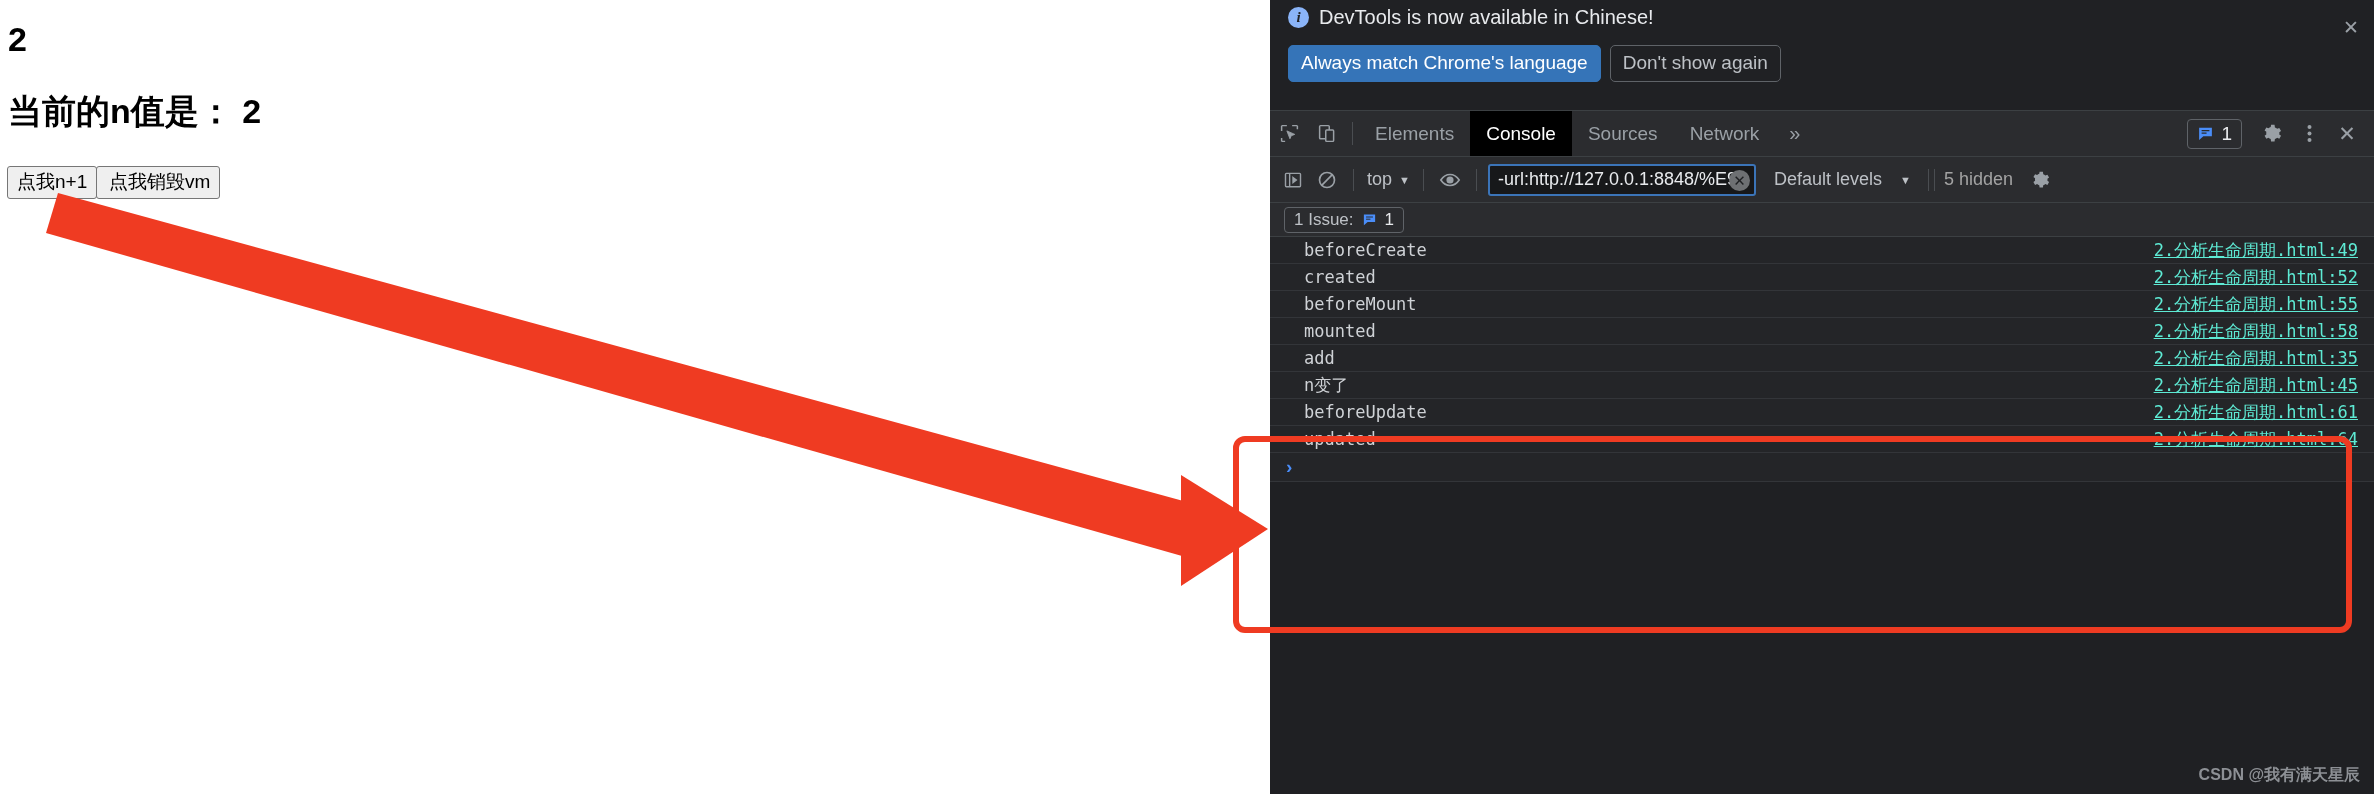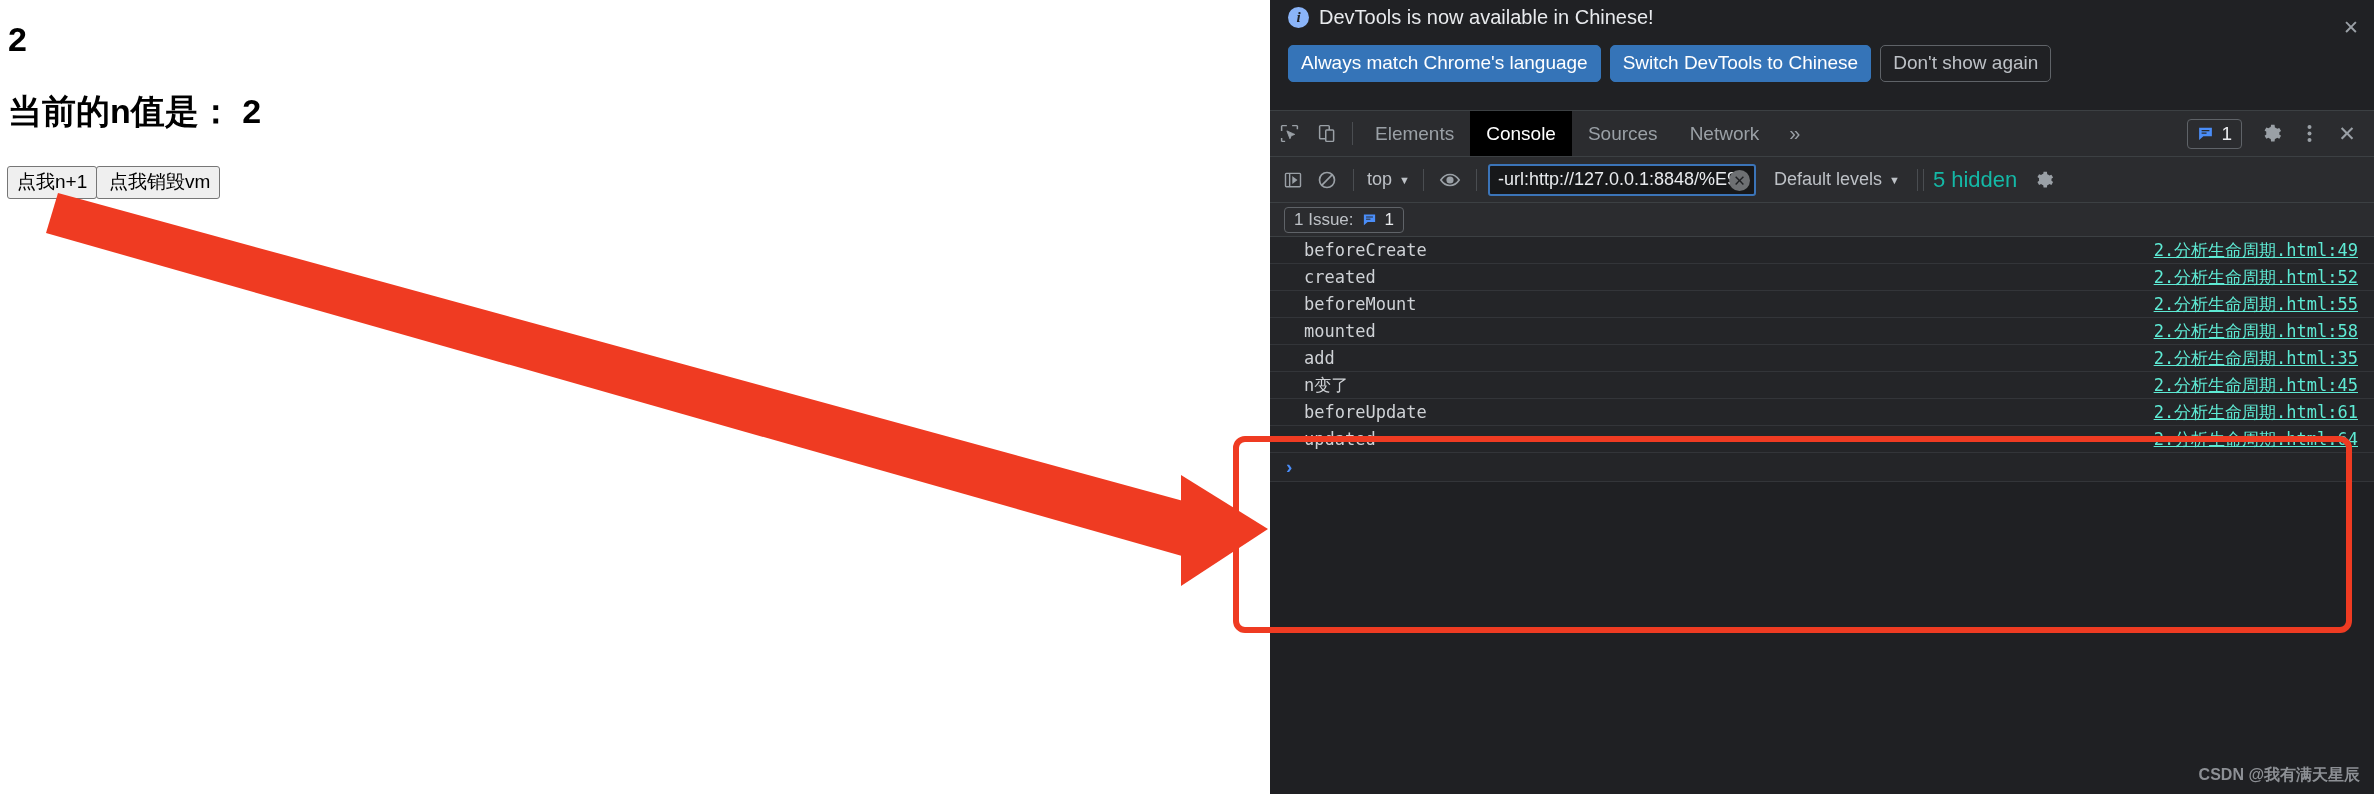--- a/index.html
+++ b/index.html
@@ -138,24 +138,24 @@
   #filter-input{
     flex:1;background:transparent;border:0;outline:none;color:#e8eaed;
     font-size:18px;font-family:"Liberation Sans","DejaVu Sans",sans-serif;
     white-space:nowrap;overflow:hidden;text-overflow:clip;
   }
   #filter-clear{
     position:absolute;right:4px;top:4px;width:21px;height:21px;border-radius:50%;
     background:#6e7073;color:#1f2023;font-size:15px;line-height:21px;text-align:center;cursor:pointer;
   }
   #levels-select{
-    display:flex;align-items:center;gap:7px;font-size:18px;color:#bdc1c6;
+    display:flex;align-items:center;gap:18px;font-size:18px;color:#bdc1c6;
     cursor:pointer;padding:0 8px;margin-left:10px;
   }
-  #hidden-count{font-size:22px;color:#14b8a6;white-space:nowrap;}
+  #hidden-count{font-size:18px;color:#a3a3a3;white-space:nowrap;}
 
   
   #issues-bar{
     height:34px;background:#2b2c2f;border-bottom:1px solid #3c4043;
     display:flex;align-items:center;padding-left:14px;box-sizing:border-box;
   }
   #issues-chip{
     display:flex;align-items:center;gap:8px;
     border:1px solid #5f6368;border-radius:4px;padding:2px 9px;cursor:pointer;justify-content:space-between;
   }
@@ -209,21 +209,20 @@
 
 <div id="devtools">
 
   <div id="banner">
     <div id="banner-row1">
       <div class="info-icon">i</div>
       <div id="banner-text">DevTools is now available in Chinese!</div>
     </div>
     <div id="banner-row2">
       <div class="banner-btn primary">Always match Chrome's language</div>
-      <div class="banner-btn primary">Switch DevTools to Chinese</div>
       <div class="banner-btn ghost">Don't show again</div>
     </div>
     <div id="banner-close">✕</div>
   </div>
 
   <div id="tabbar">
     <div class="tb-icon">
       <svg width="21" height="21" viewBox="0 0 24 24" fill="none" stroke="#9aa0a6" stroke-width="1.7">
         <path d="M3 3h6M3 3v6M21 3h-6M21 3v4"></path>
         <path d="M9 9l9 4-4 1.5L12.5 18z" fill="#9aa0a6" stroke="#9aa0a6" stroke-width="1"></path>

